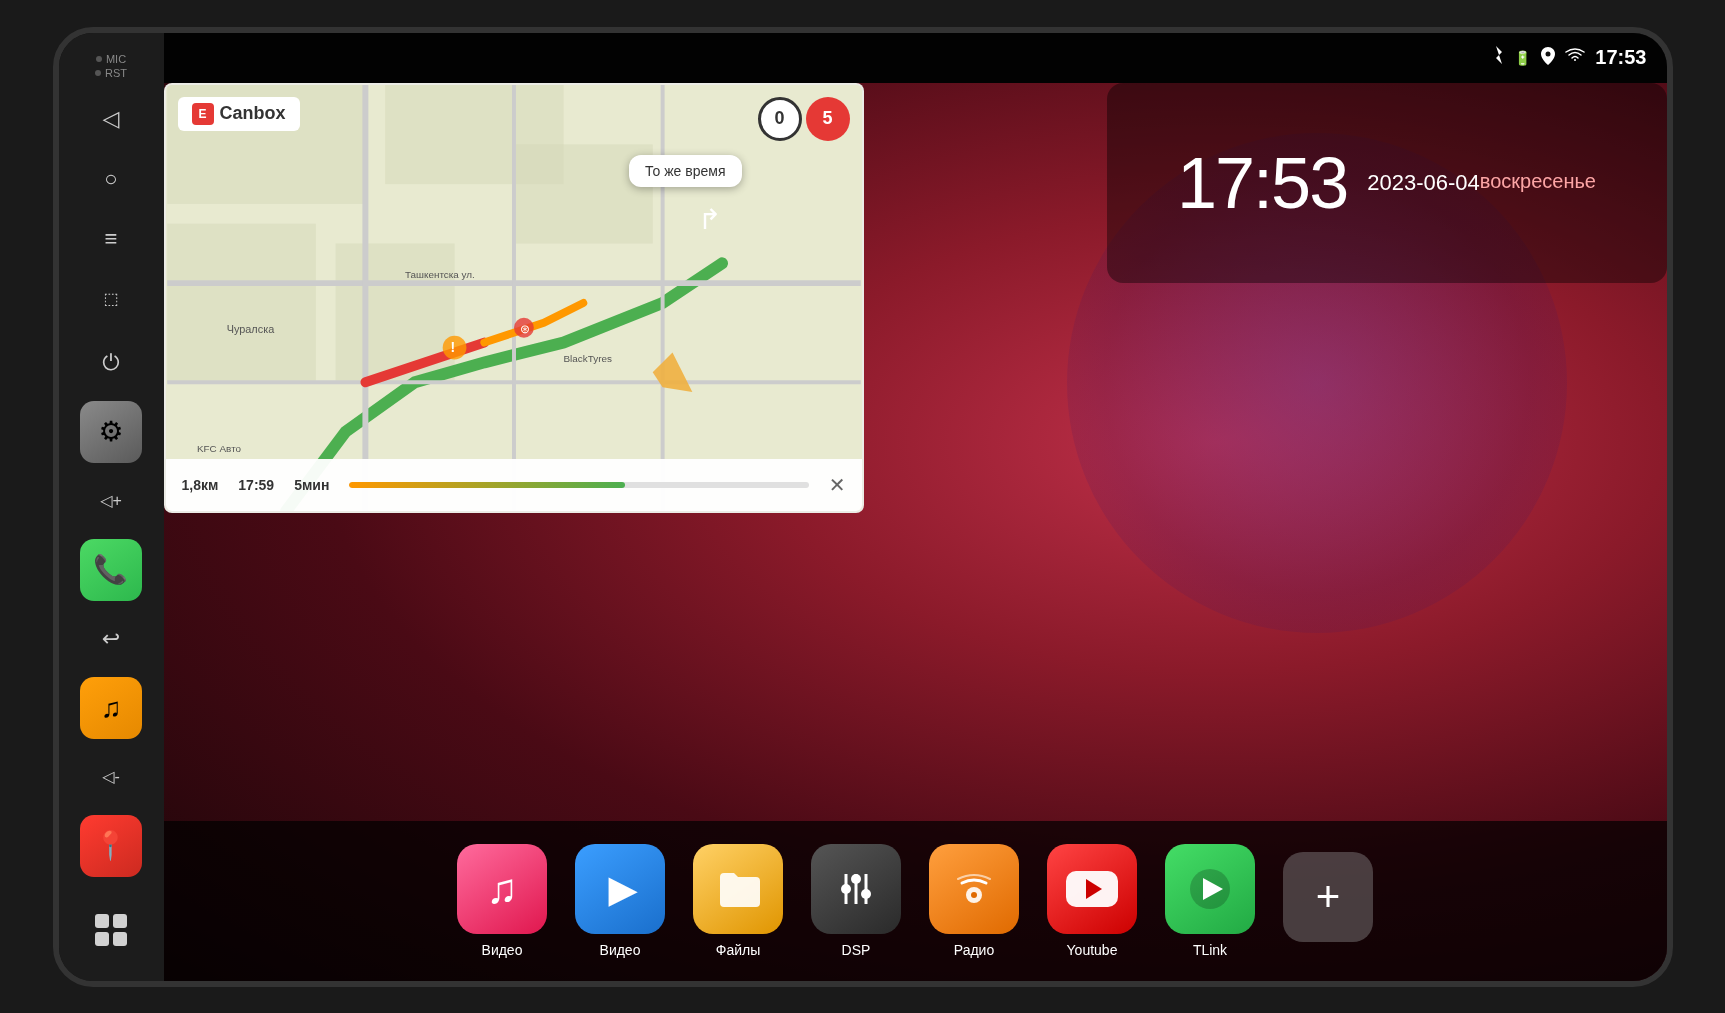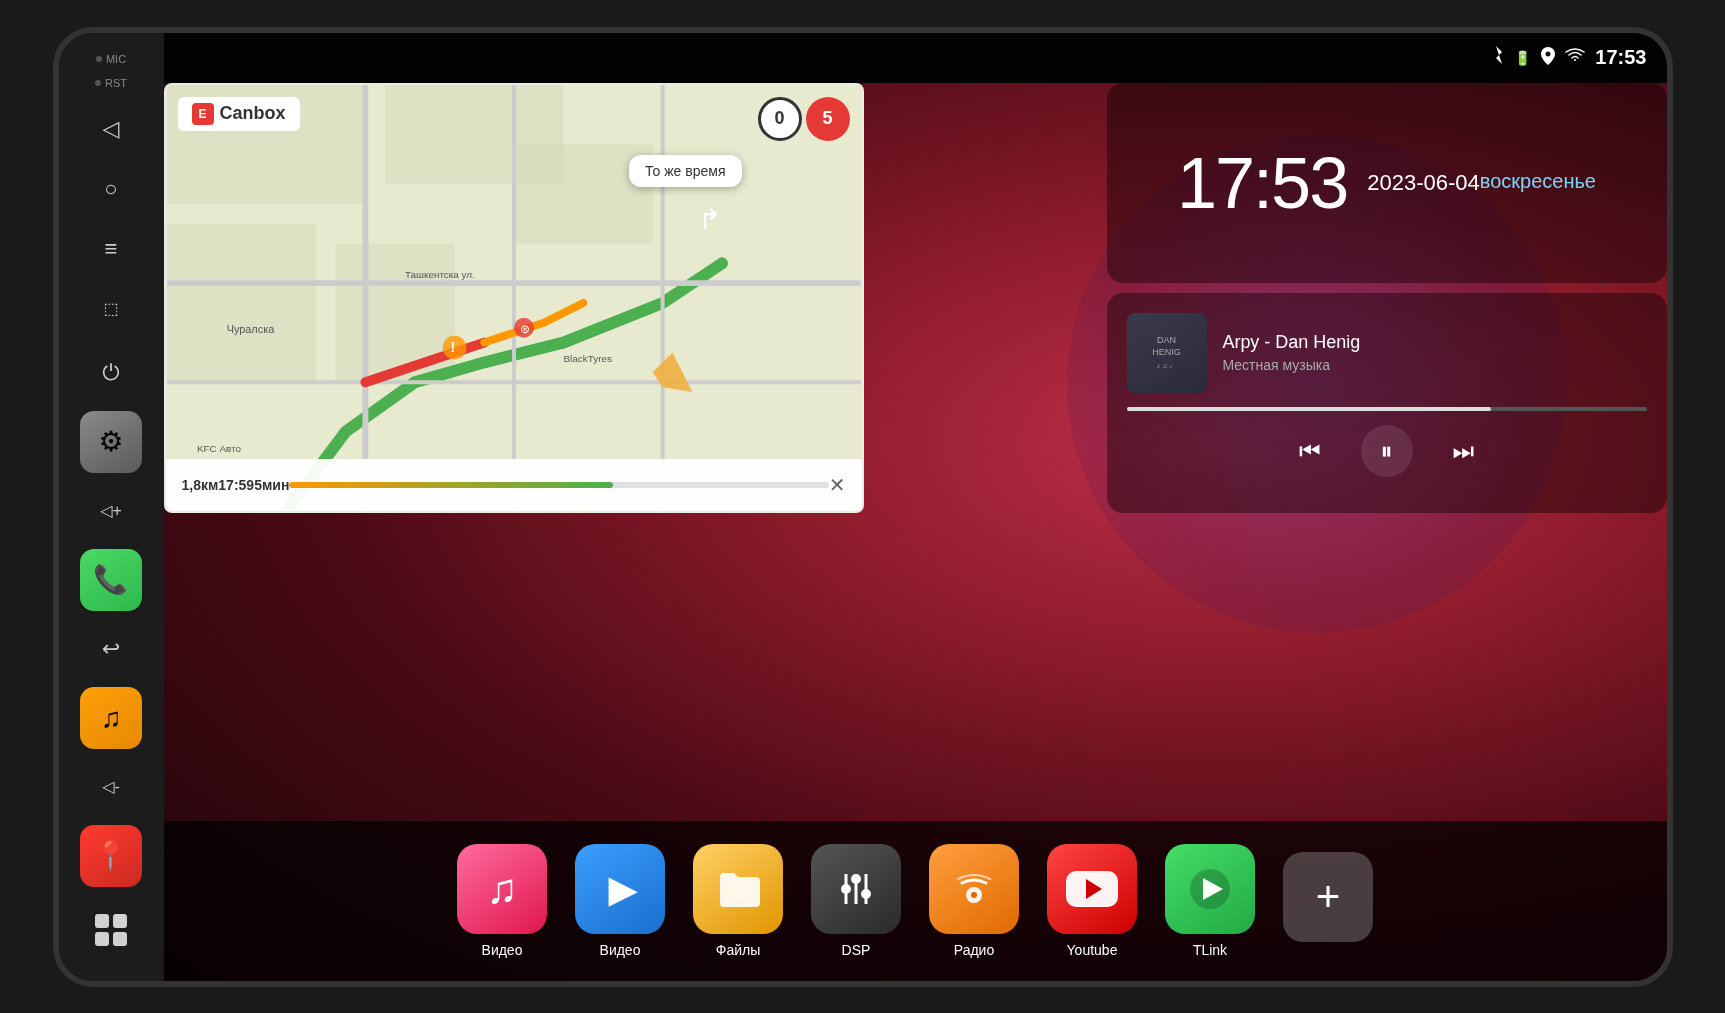--- a/index.html
+++ b/index.html
@@ -31,21 +31,21 @@
       flex-direction: column;
       align-items: center;
       padding: 20px 0;
       gap: 4px;
       z-index: 10;
     }
     .sidebar-top {
       display: flex;
       flex-direction: column;
       align-items: center;
-      gap: 12px;
+      gap: 2px;
       margin-bottom: 8px;
     }
     .mic-label, .rst-label {
       color: #888;
       font-size: 11px;
       display: flex;
       align-items: center;
       gap: 4px;
     }
     .mic-dot {
@@ -240,20 +240,21 @@
     .map-bottom-bar {
       position: absolute;
       bottom: 0;
       left: 0;
       right: 0;
       height: 52px;
       background: rgba(255,255,255,0.95);
       display: flex;
       align-items: center;
       padding: 0 16px;
+      gap: 20px;
     }
     .map-bottom-info {
       font-size: 14px;
       font-weight: 600;
       color: #333;
     }
     .map-progress-bar {
       flex: 1;
       height: 6px;
       background: #e0e0e0;
@@ -295,21 +296,21 @@
     .clock-date-info {
       display: flex;
       align-items: flex-start;
     }
     .clock-date {
       color: white;
       font-size: 22px;
       font-weight: 300;
     }
     .clock-day {
-      color: #7dd3fc;
+      color: #fca5a5;
       font-size: 20px;
       font-weight: 300;
     }
     
     .music-widget {
       position: absolute;
       top: 210px;
       right: 0;
       width: 560px;
       height: 220px;
@@ -596,41 +597,20 @@
       </div>
 
       <div class="clock-widget">
         <div class="clock-time">17:53</div>
         <div class="clock-date-info">
           <div class="clock-date">2023-06-04</div>
           <div class="clock-day">воскресенье</div>
         </div>
       </div>
 
-      <div class="music-widget">
-        <div class="music-top">
-          <div class="album-art">
-            <div class="album-art-inner">
-              <span style="font-size:9px; color:#aaa; line-height:1.4;">DAN<br>HENIG<br><span style="font-size:7px;">♪ ♫ ♩</span></span>
-            </div>
-          </div>
-          <div class="music-info">
-            <div class="music-track">Аrру - Dan Henig</div>
-            <div class="music-source">Местная музыка</div>
-          </div>
-        </div>
-        <div class="music-progress">
-          <div class="music-progress-fill"></div>
-        </div>
-        <div class="music-controls">
-          <div class="music-btn">⏮</div>
-          <div class="music-play-btn">⏸</div>
-          <div class="music-btn">⏭</div>
-        </div>
-      </div>
 
       <div class="app-dock">
 
         <div class="dock-item">
           <div class="dock-icon music-app-bg">
             <span style="color:white;">♫</span>
           </div>
           <span class="dock-label">Видео</span>
         </div>
 

